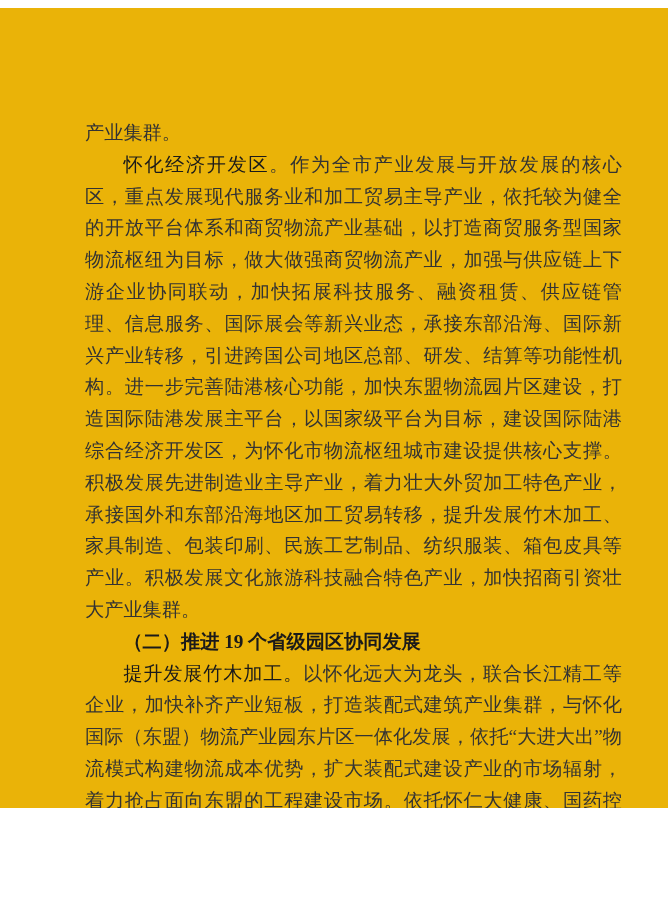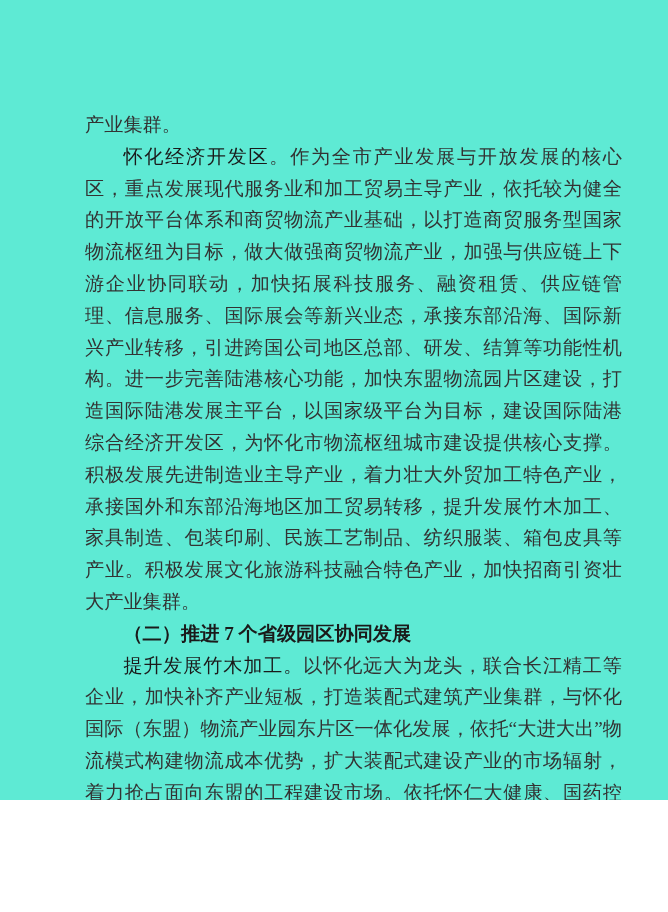--- a/index.html
+++ b/index.html
@@ -4,23 +4,24 @@
 <style>
   html, body {
     margin: 0;
     padding: 0;
     background: #ffffff;
   }
   .page {
     position: relative;
     width: 668px;
     height: 800px;
-    background: #5eead4;
+    background: #eab308;
     overflow: hidden;
     font-family: "Liberation Serif", "DejaVu Serif", serif;
+    margin-top: 8px;
   }
   .content {
     position: absolute;
     left: 85px;
     top: 109px;
     width: 537px;
     font-size: 19.2px;
     line-height: 31.8px;
     color: #333333;
     text-align: justify;
@@ -63,20 +64,20 @@
 </head>
 <body>
 
 <div class="page">
   <div class="content">
 
     <p class="continuation">产业集群。</p>
 
     <p><span class="para-lead">怀化经济开发区</span><span>。</span><span>作为全市产业发展与开放发展的核心区，重点发展现代服务业和加工贸易主导产业，依托较为健全的开放平台体系和商贸物流产业基础，以打造商贸服务型国家物流枢纽为目标，做大做强商贸物流产业，加强与供应链上下游企业协同联动，加快拓展科技服务、融资租赁、供应链管理、信息服务、国际展会等新兴业态，承接东部沿海、国际新兴产业转移，引进跨国公司地区总部、研发、结算等功能性机构。进一步完善陆港核心功能，加快东盟物流园片区建设，打造国际陆港发展主平台，以国家级平台为目标，建设国际陆港综合经济开发区，为怀化市物流枢纽城市建设提供核心支撑。积极发展先进制造业主导产业，着力壮大外贸加工特色产业，承接国外和东部沿海地区加工贸易转移，提升发展竹木加工、家具制造、包装印刷、民族工艺制品、纺织服装、箱包皮具等产业。积极发展文化旅游科技融合特色产业，加快招商引资壮大产业集群。</span></p>
 
-    <h3 class="section-heading">（二）推进 7 个省级园区协同发展</h3>
+    <h3 class="section-heading">（二）推进 19 个省级园区协同发展</h3>
 
     <p><span class="para-lead">提升发展竹木加工。</span><span>以怀化远大为龙头，联合长江精工等企业，加快补齐产业短板，打造装配式建筑产业集群，与怀化国际（东盟）物流产业园东片区一体化发展，依托“大进大出”物流模式构建物流成本优势，扩大装配式建设产业的市场辐射，着力抢占面向东盟的工程建设市场。依托怀仁大健康、国药控股等龙头企业，打造以连锁药店、连锁母婴店、中草药种植加工全产业链、</span></p>
 
   </div>
 
   <div class="page-number">55</div>
 </div>
 
 </body></html>

